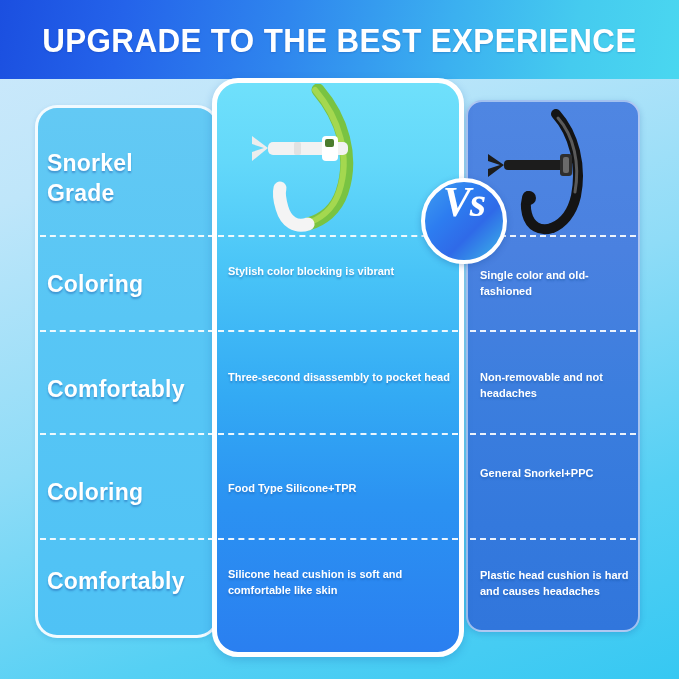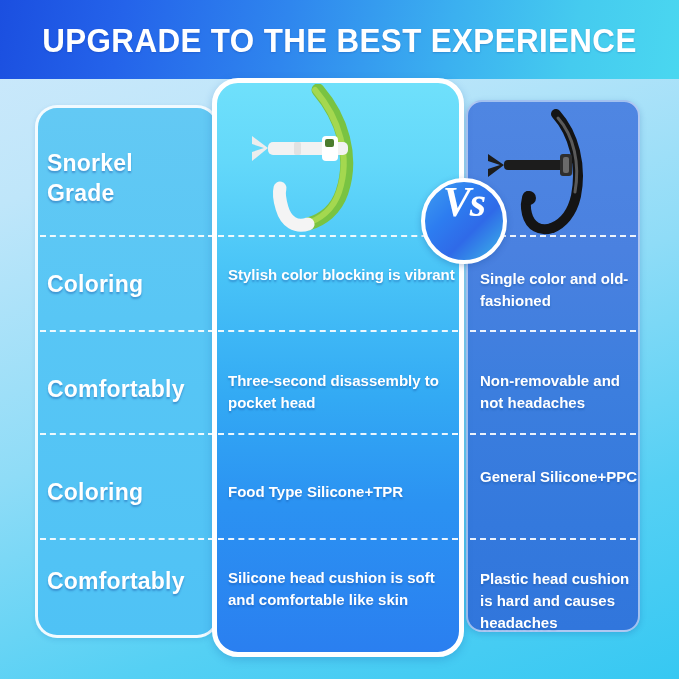--- a/index.html
+++ b/index.html
@@ -113,21 +113,21 @@
   }
   .row .label {
     left: 47px;
     width: 172px;
     font-size: 23px;
     font-weight: bold;
     line-height: 1.32;
     letter-spacing: 0.2px;
   }
   .row .cell {
-    font-size: 15px;
+    font-size: 11px;
     font-weight: bold;
     line-height: 1.45;
   }
   .row .cell.mid {
     left: 228px;
     width: 232px;
   }
   .row .cell.right {
     left: 480px;
     width: 160px;
@@ -260,21 +260,21 @@
 
     <div class="row">
       <div class="label" style="top:374px">Comfortably</div>
       <div class="cell mid" style="top:370px">Three-second disassembly to pocket head</div>
       <div class="cell right" style="top:370px">Non-removable and not headaches</div>
     </div>
 
     <div class="row">
       <div class="label" style="top:477px">Coloring</div>
       <div class="cell mid" style="top:481px">Food Type Silicone+TPR</div>
-      <div class="cell right" style="top:466px">General Silicone+PPC</div>
+      <div class="cell right" style="top:466px">General Snorkel+PPC</div>
     </div>
 
     <div class="row">
       <div class="label" style="top:566px">Comfortably</div>
       <div class="cell mid" style="top:567px">Silicone head cushion is soft and comfortable like skin</div>
       <div class="cell right" style="top:568px">Plastic head cushion is hard and causes headaches</div>
     </div>
 
   </div>
 </div>

